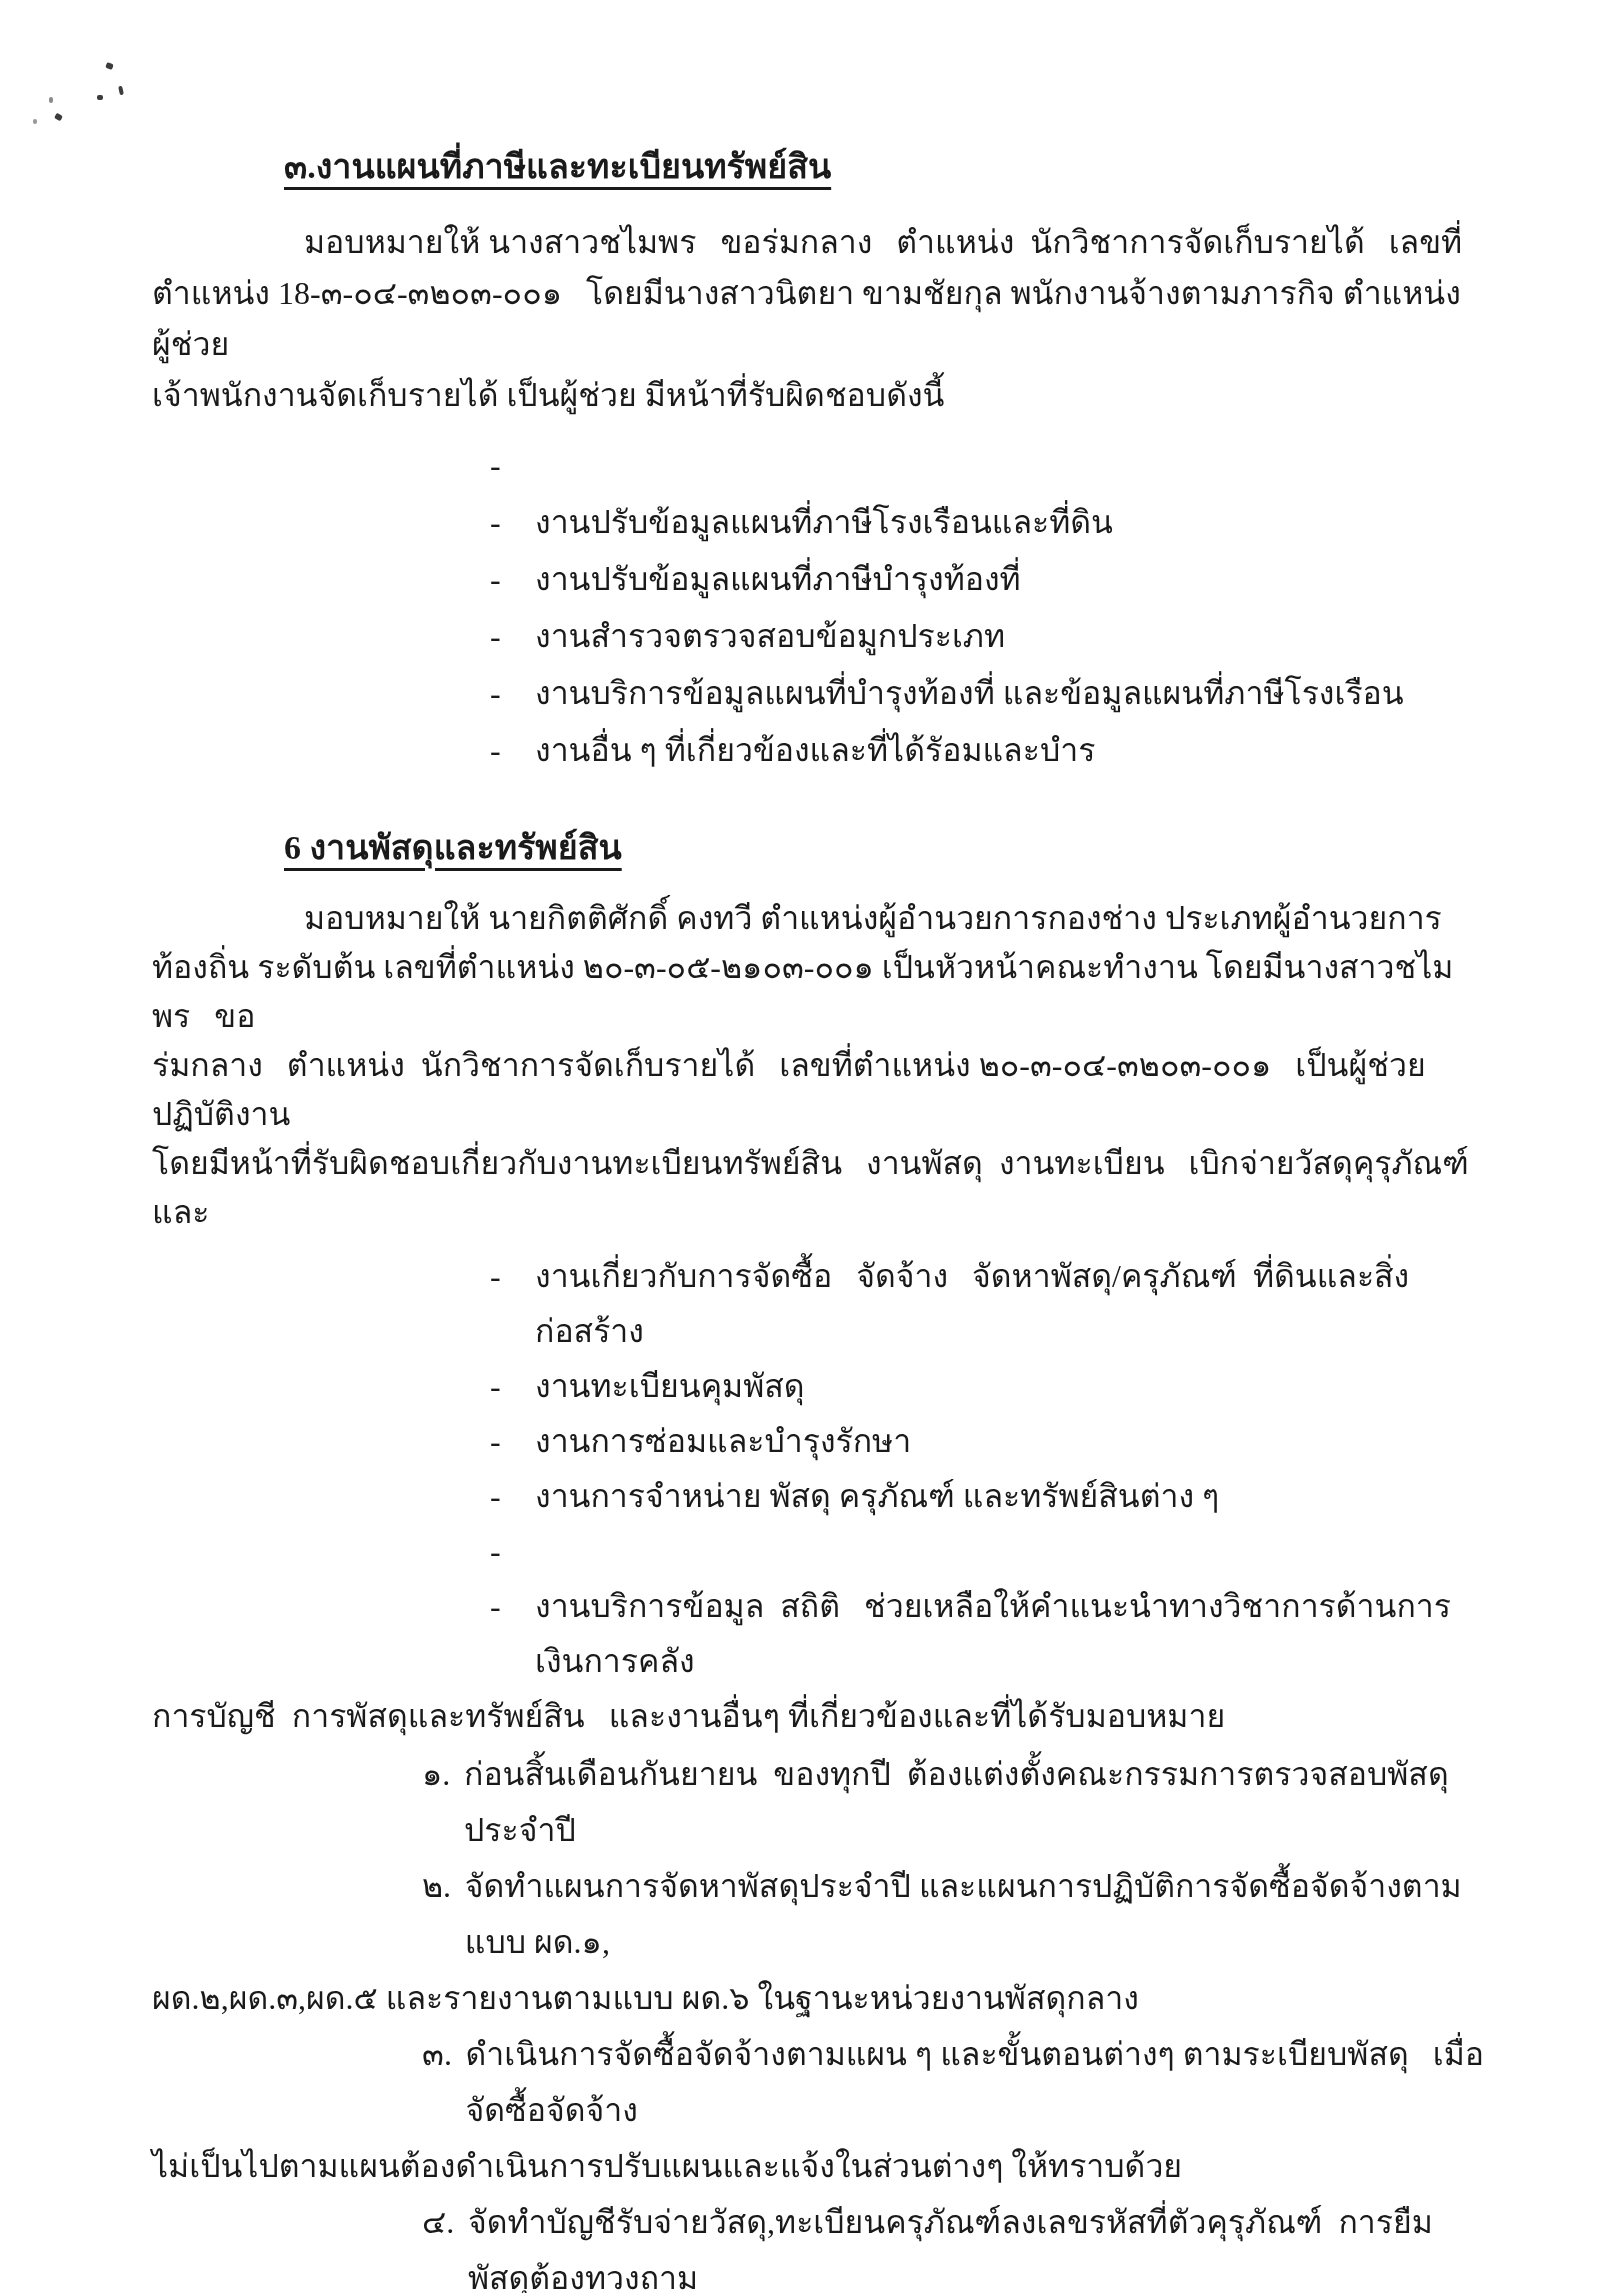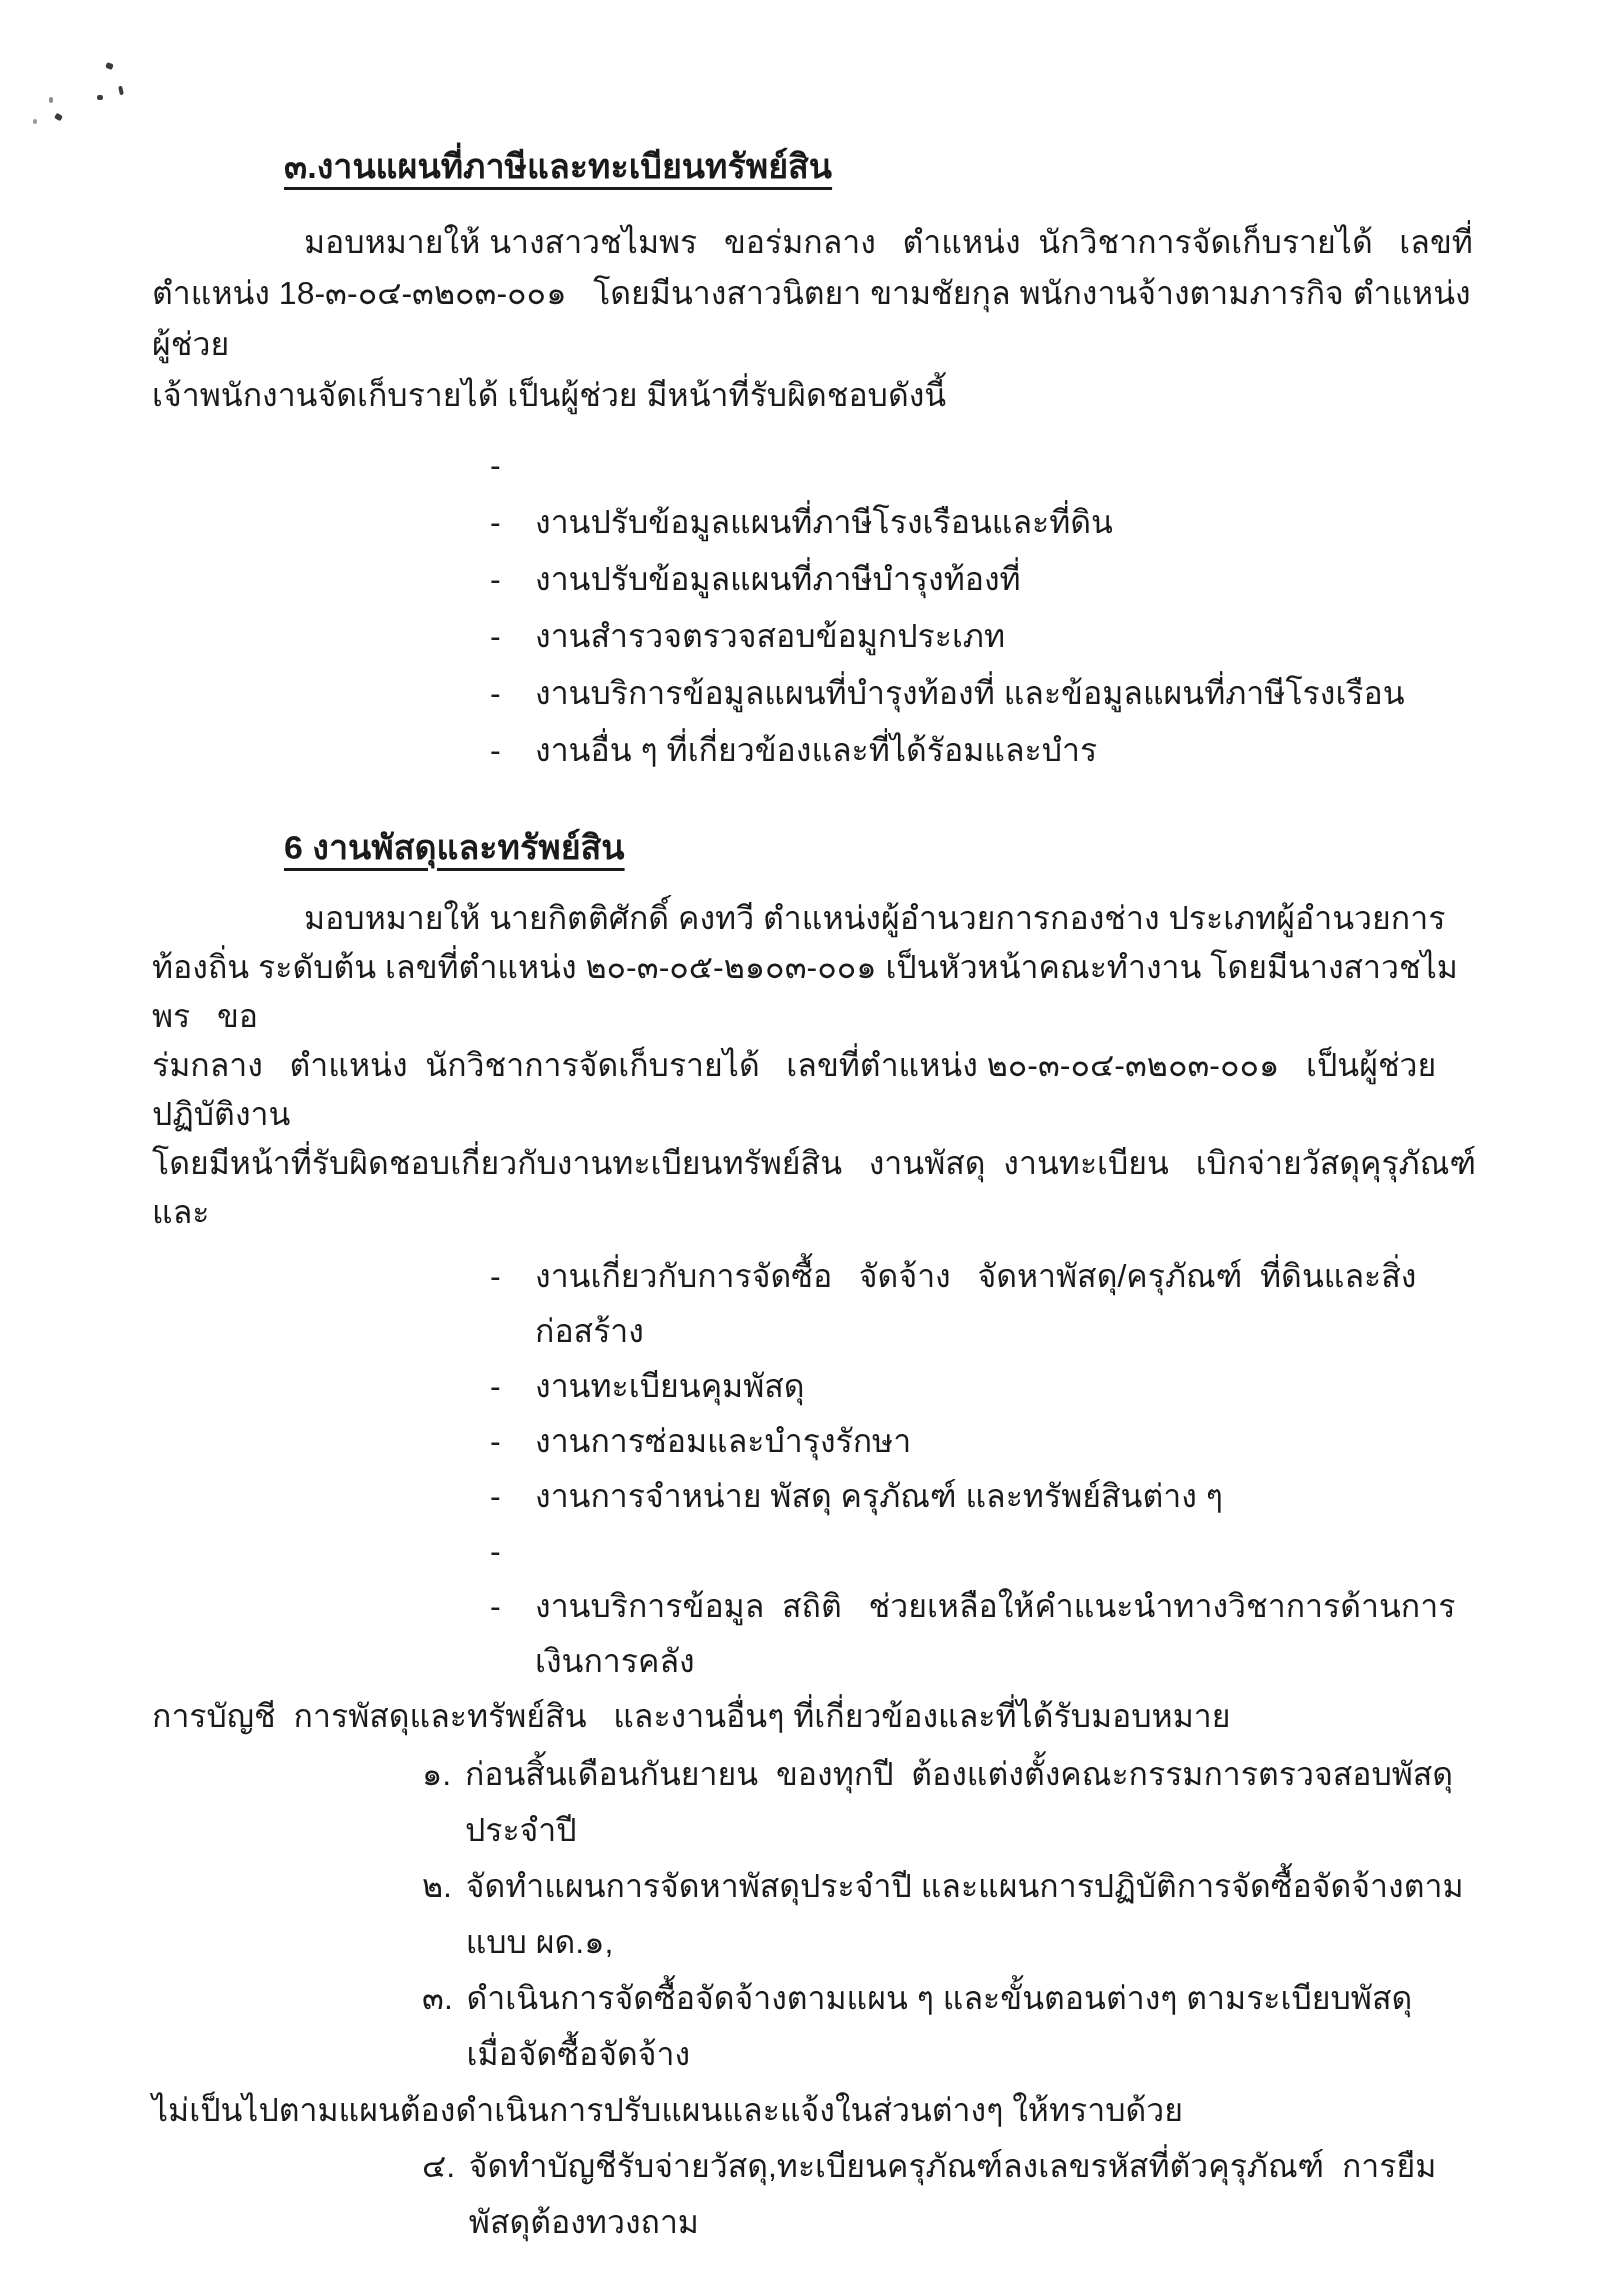--- a/index.html
+++ b/index.html
@@ -7,21 +7,21 @@
     --background:#ffffff;
     --ink:#1a1a1a;
   }
   html,body{margin:0;padding:0;background:var(--background);}
   .page{
     position:relative;
     width:1621px;
     height:2294px;
     background:var(--background);
     color:var(--ink);
-    font-family:Liberation Sans, sans-serif;
+    font-family:Liberation Serif, serif;
     font-size:32px;
     overflow:hidden;
     border-radius:18px;
   }
   
   .speck{position:absolute;background:var(--ink);border-radius:2px;opacity:.85;}
   .s1{left:106px;top:63px;width:6.9px;height:5.9px;transform:rotate(20deg);}
   .s2{left:119px;top:86px;width:3.9px;height:8.8px;transform:rotate(-12deg);}
   .s3{left:97px;top:95px;width:5.9px;height:4.9px;}
   .s4{left:49px;top:97px;width:3.9px;height:5.9px;opacity:.5;}
@@ -176,20 +176,24 @@
           <div class="nrow num">
             <span class="nlabel">๑.</span>
             <span class="ntext">ก่อนสิ้นเดือนกันยายน  ของทุกปี  ต้องแต่งตั้งคณะกรรมการตรวจสอบพัสดุประจำปี</span>
           </div>
 
           <div class="nrow num">
             <span class="nlabel">๒.</span>
             <span class="ntext">จัดทำแผนการจัดหาพัสดุประจำปี และแผนการปฏิบัติการจัดซื้อจัดจ้างตามแบบ ผด.๑,</span>
           </div>
 
+          <div class="nrow cont">
+            <span class="nlabel"></span>
+            <span class="ntext">ผด.๒,ผด.๓,ผด.๕ และรายงานตามแบบ ผด.๖ ในฐานะหน่วยงานพัสดุกลาง</span>
+          </div>
 
           <div class="nrow num">
             <span class="nlabel">๓.</span>
             <span class="ntext">ดำเนินการจัดซื้อจัดจ้างตามแผน ๆ และขั้นตอนต่างๆ ตามระเบียบพัสดุ   เมื่อจัดซื้อจัดจ้าง</span>
           </div>
 
           <div class="nrow cont">
             <span class="nlabel"></span>
             <span class="ntext">ไม่เป็นไปตามแผนต้องดำเนินการปรับแผนและแจ้งในส่วนต่างๆ ให้ทราบด้วย</span>
           </div>

